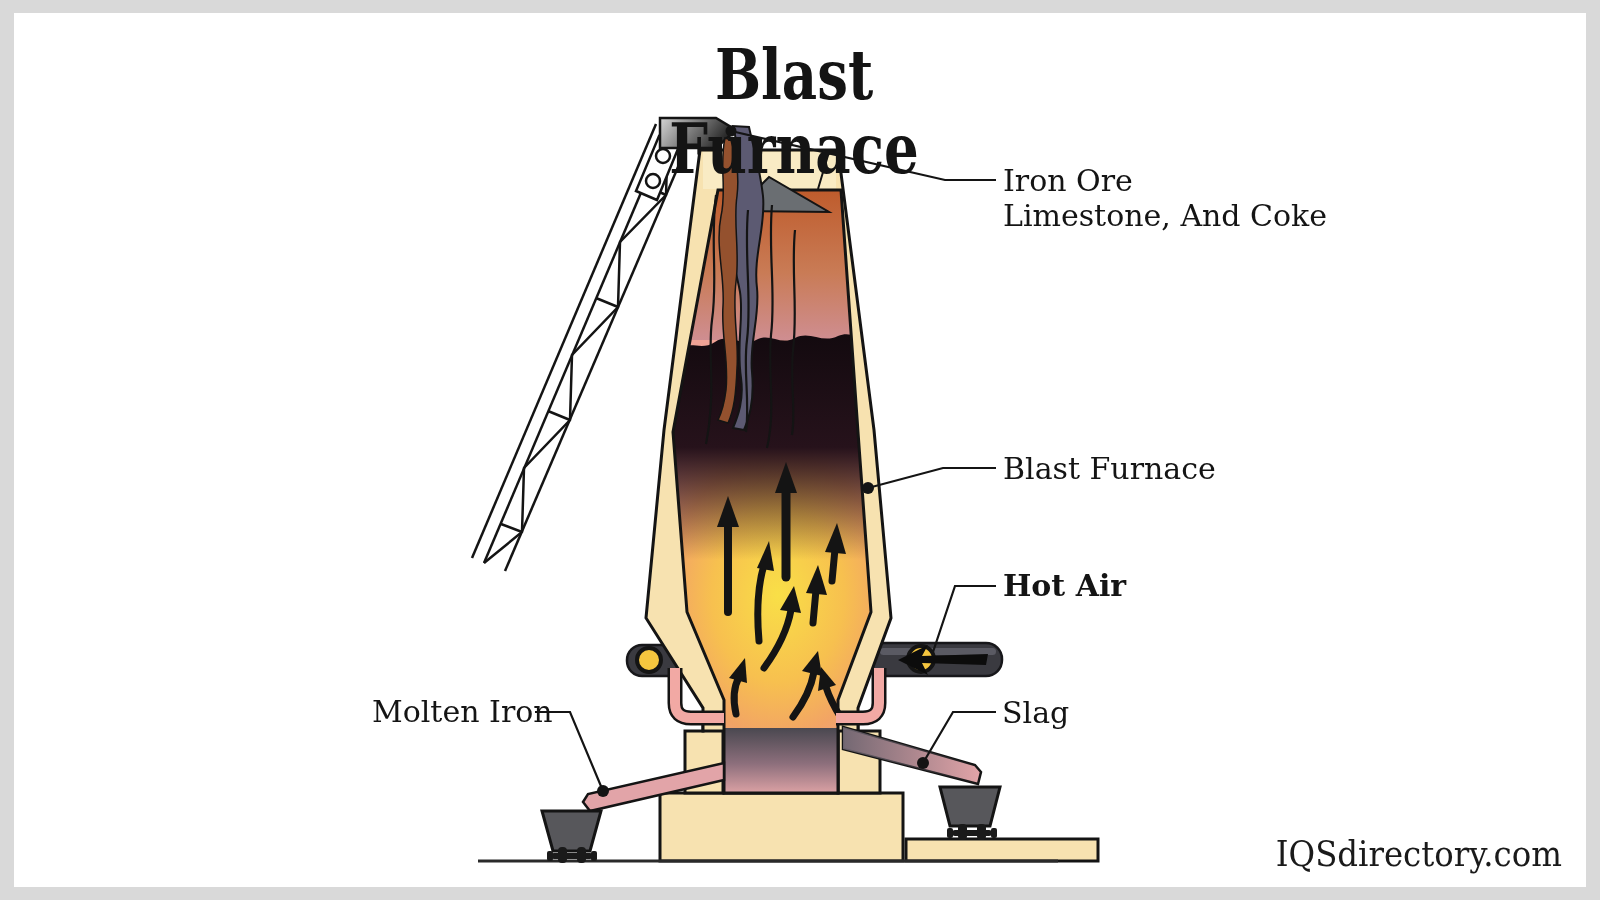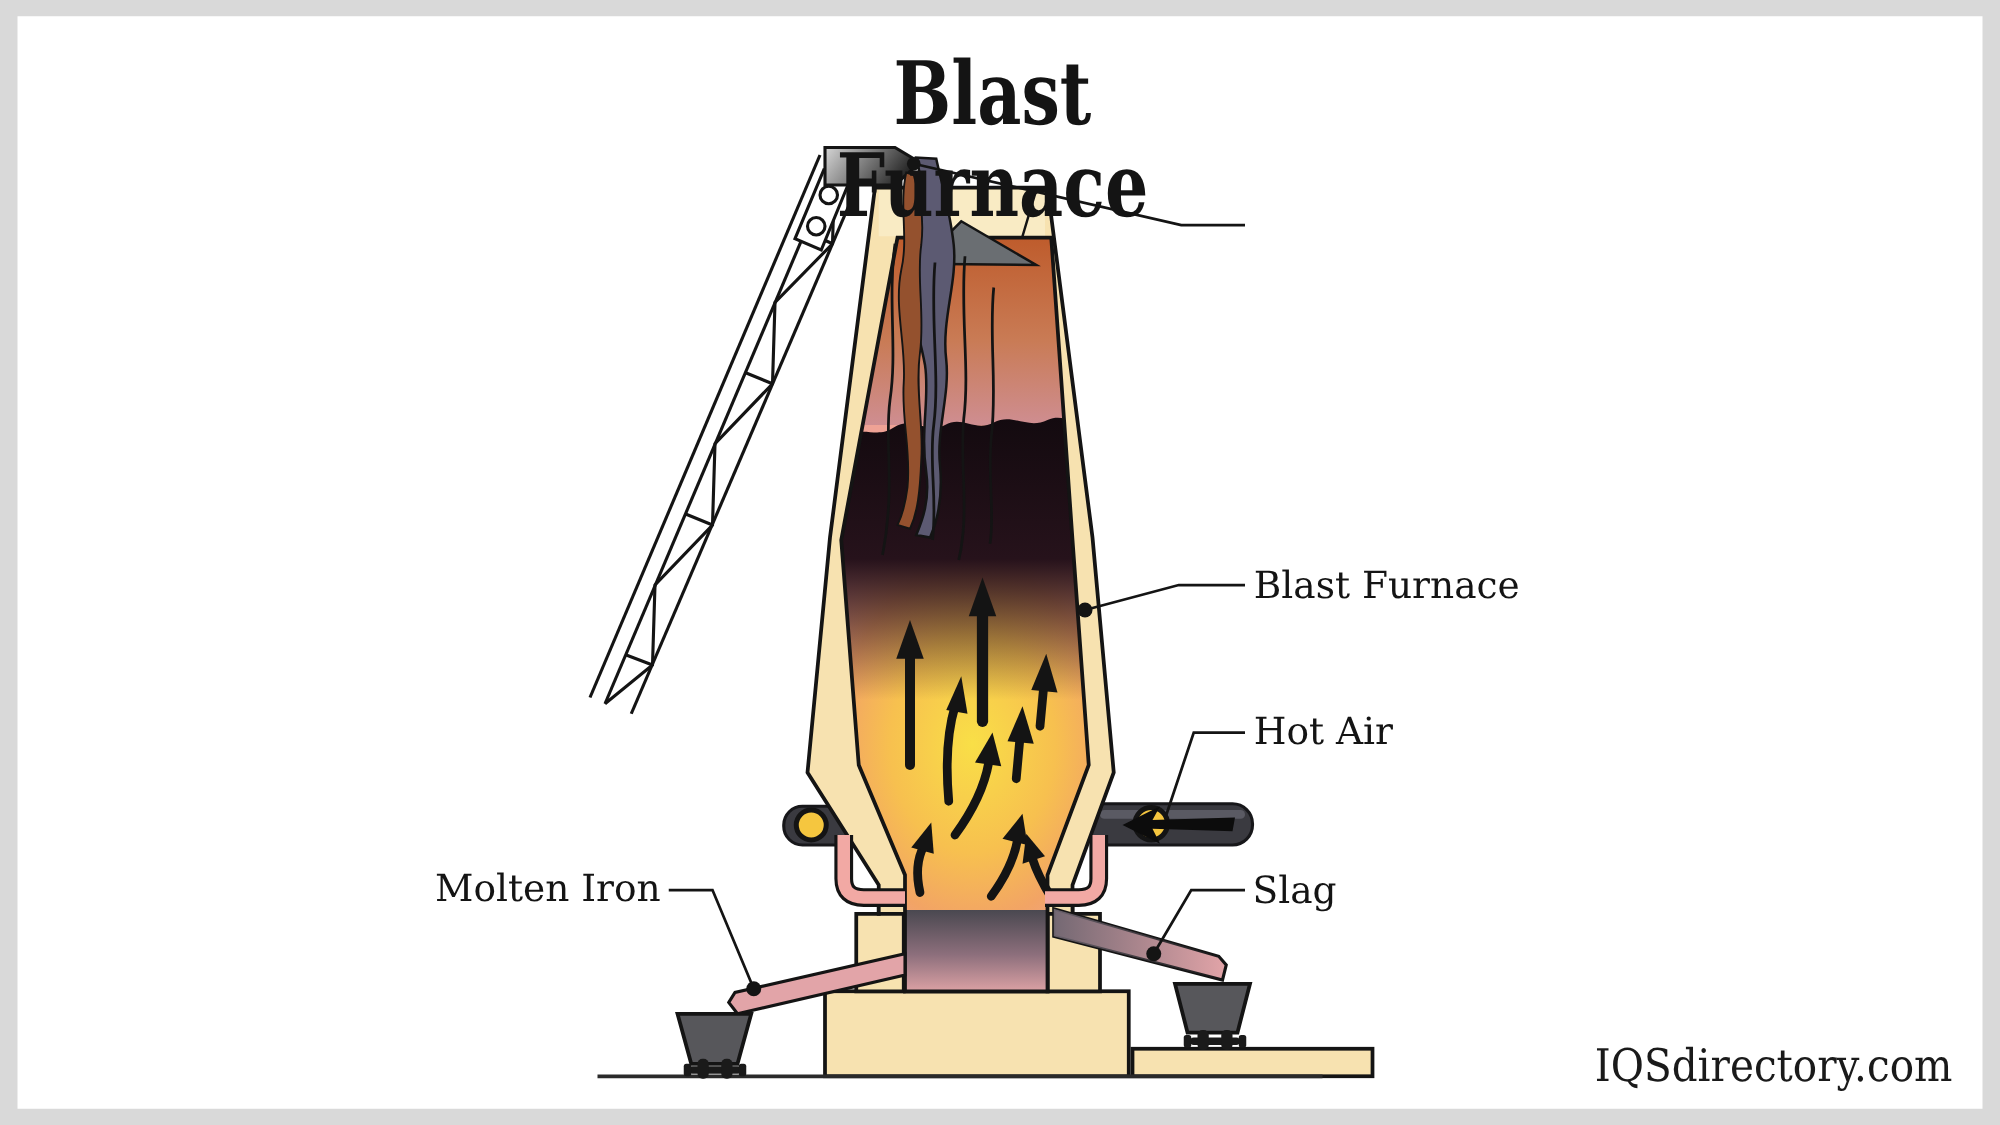--- a/index.html
+++ b/index.html
@@ -193,19 +193,23 @@
         <circle cx="731" cy="131" r="5.5"></circle>
         <circle cx="868" cy="488" r="6"></circle>
         <circle cx="923" cy="763" r="6"></circle>
         <circle cx="603" cy="791" r="6"></circle>
       </g>
     </g>
   </svg>
 
   <div class="title"><span>Blast Furnace</span></div>
 
+  <div class="lbl" style="left:1003px;top:163px;">
+    <div>Iron Ore</div>
+    <div>Limestone, And Coke</div>
+  </div>
   <div class="lbl" style="left:1003px;top:451px;">Blast Furnace</div>
-  <div class="lbl" style="left:1003px;top:568px;">Hot Air</div>
+  <div class="lbl" style="left:1003px;top:568px;font-weight:bold;">Hot Air</div>
   <div class="lbl" style="left:1002px;top:695px;text-align:right;">Slag</div>
-  <div class="lbl" style="left:348px;top:694px;text-align:right;">Molten Iron</div>
+  <div class="lbl" style="left:372px;top:694px;text-align:right;">Molten Iron</div>
 
   <div class="watermark">IQSdirectory.com</div>
 </div>
 
 </body></html>

